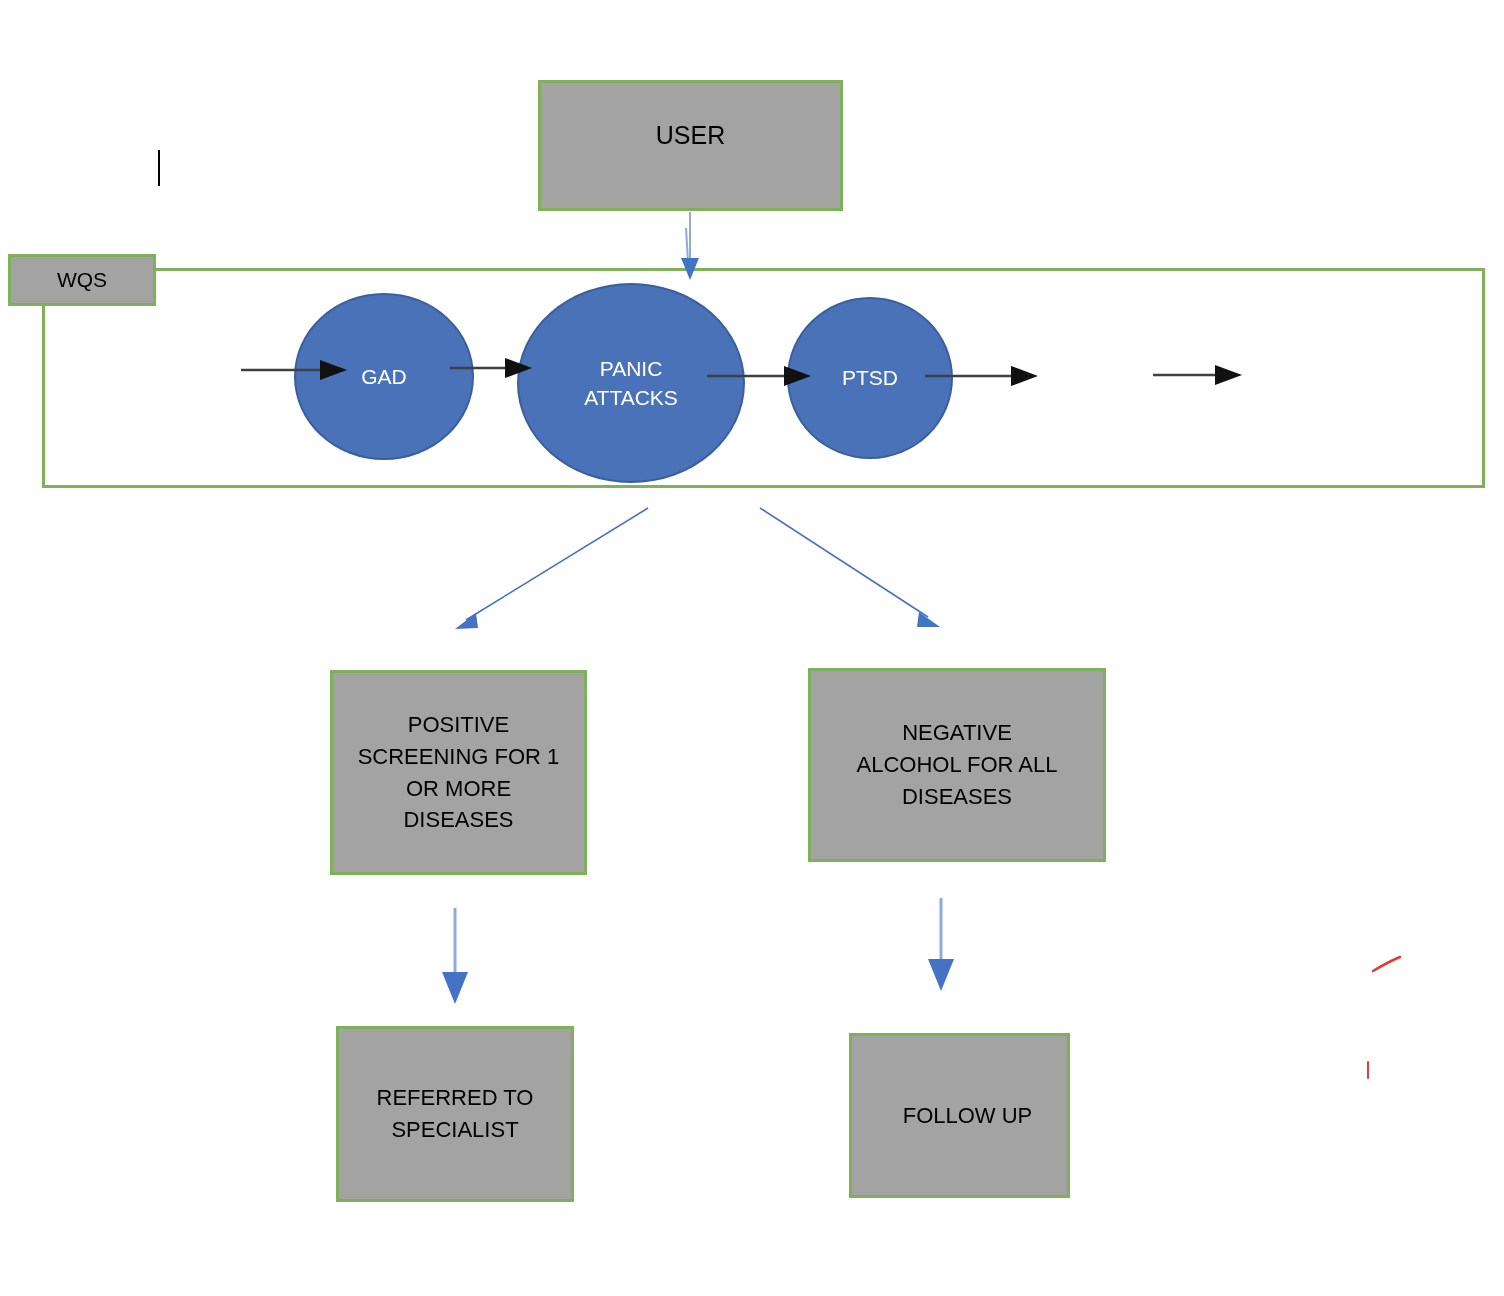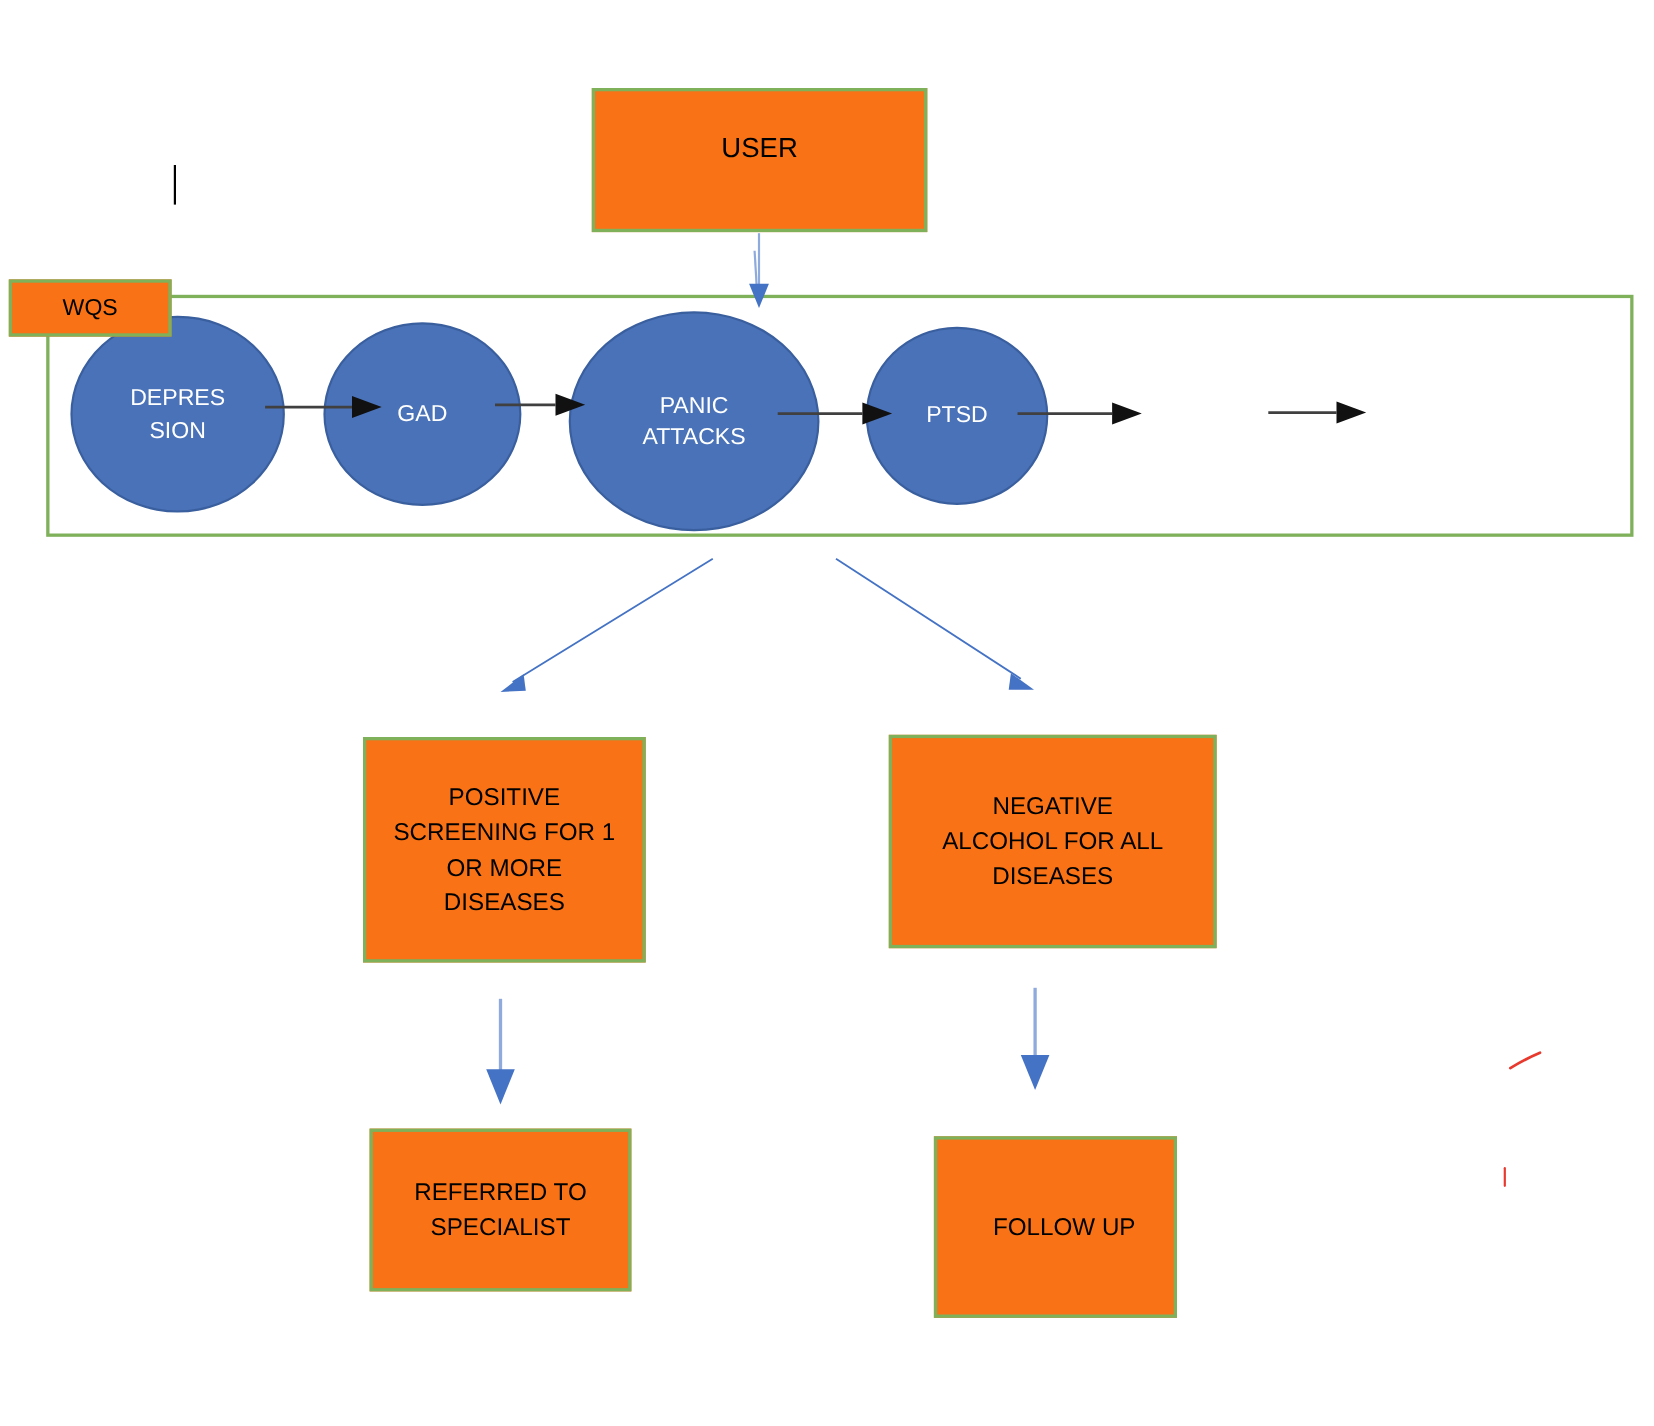--- a/index.html
+++ b/index.html
@@ -16,21 +16,21 @@
     height: 1296px;
     background: #ffffff;
     overflow: hidden;
   }
 
   
   .gbox {
     position: absolute;
     box-sizing: border-box;
     border: 3px solid #7fb05a;
-    background: #f97316;
+    background: #a3a3a3;
     display: flex;
     align-items: center;
     justify-content: flex-start;
     text-align: center;
     color: #000000;
     line-height: 1.45;
     z-index: 4;
   }
 
   
@@ -79,21 +79,21 @@
     left: 808px;
     top: 668px;
     width: 298px;
     height: 194px;
     font-size: 22px;
   }
   #referred-box {
     left: 336px;
     top: 1026px;
     width: 238px;
-    height: 148px;
+    height: 176px;
     font-size: 22px;
   }
   #followup-box {
     left: 849px;
     top: 1033px;
     width: 221px;
     height: 165px;
     font-size: 22px;
     padding-left: 16px;
   }
@@ -149,25 +149,20 @@
   <div class="gbox" id="user-box">
     <span class="boxtext">USER</span>
   </div>
 
   <div id="wqs-container"></div>
 
   <div class="gbox" id="wqs-tag">
     <span class="boxtext">WQS</span>
   </div>
 
-  <div class="node" style="left:64px; top:287px; width:195px; height:179px;">
-    <span class="nodetext">
-      <span>DEPRES</span><br><span>SION</span>
-    </span>
-  </div>
 
   <div class="node" style="left:294px; top:293px; width:180px; height:167px;">
     <span class="nodetext">
       <span>GAD</span>
     </span>
   </div>
 
   <div class="node" style="left:517px; top:283px; width:228px; height:200px;">
     <span class="nodetext">
       <span>PANIC</span><br><span>ATTACKS</span>

